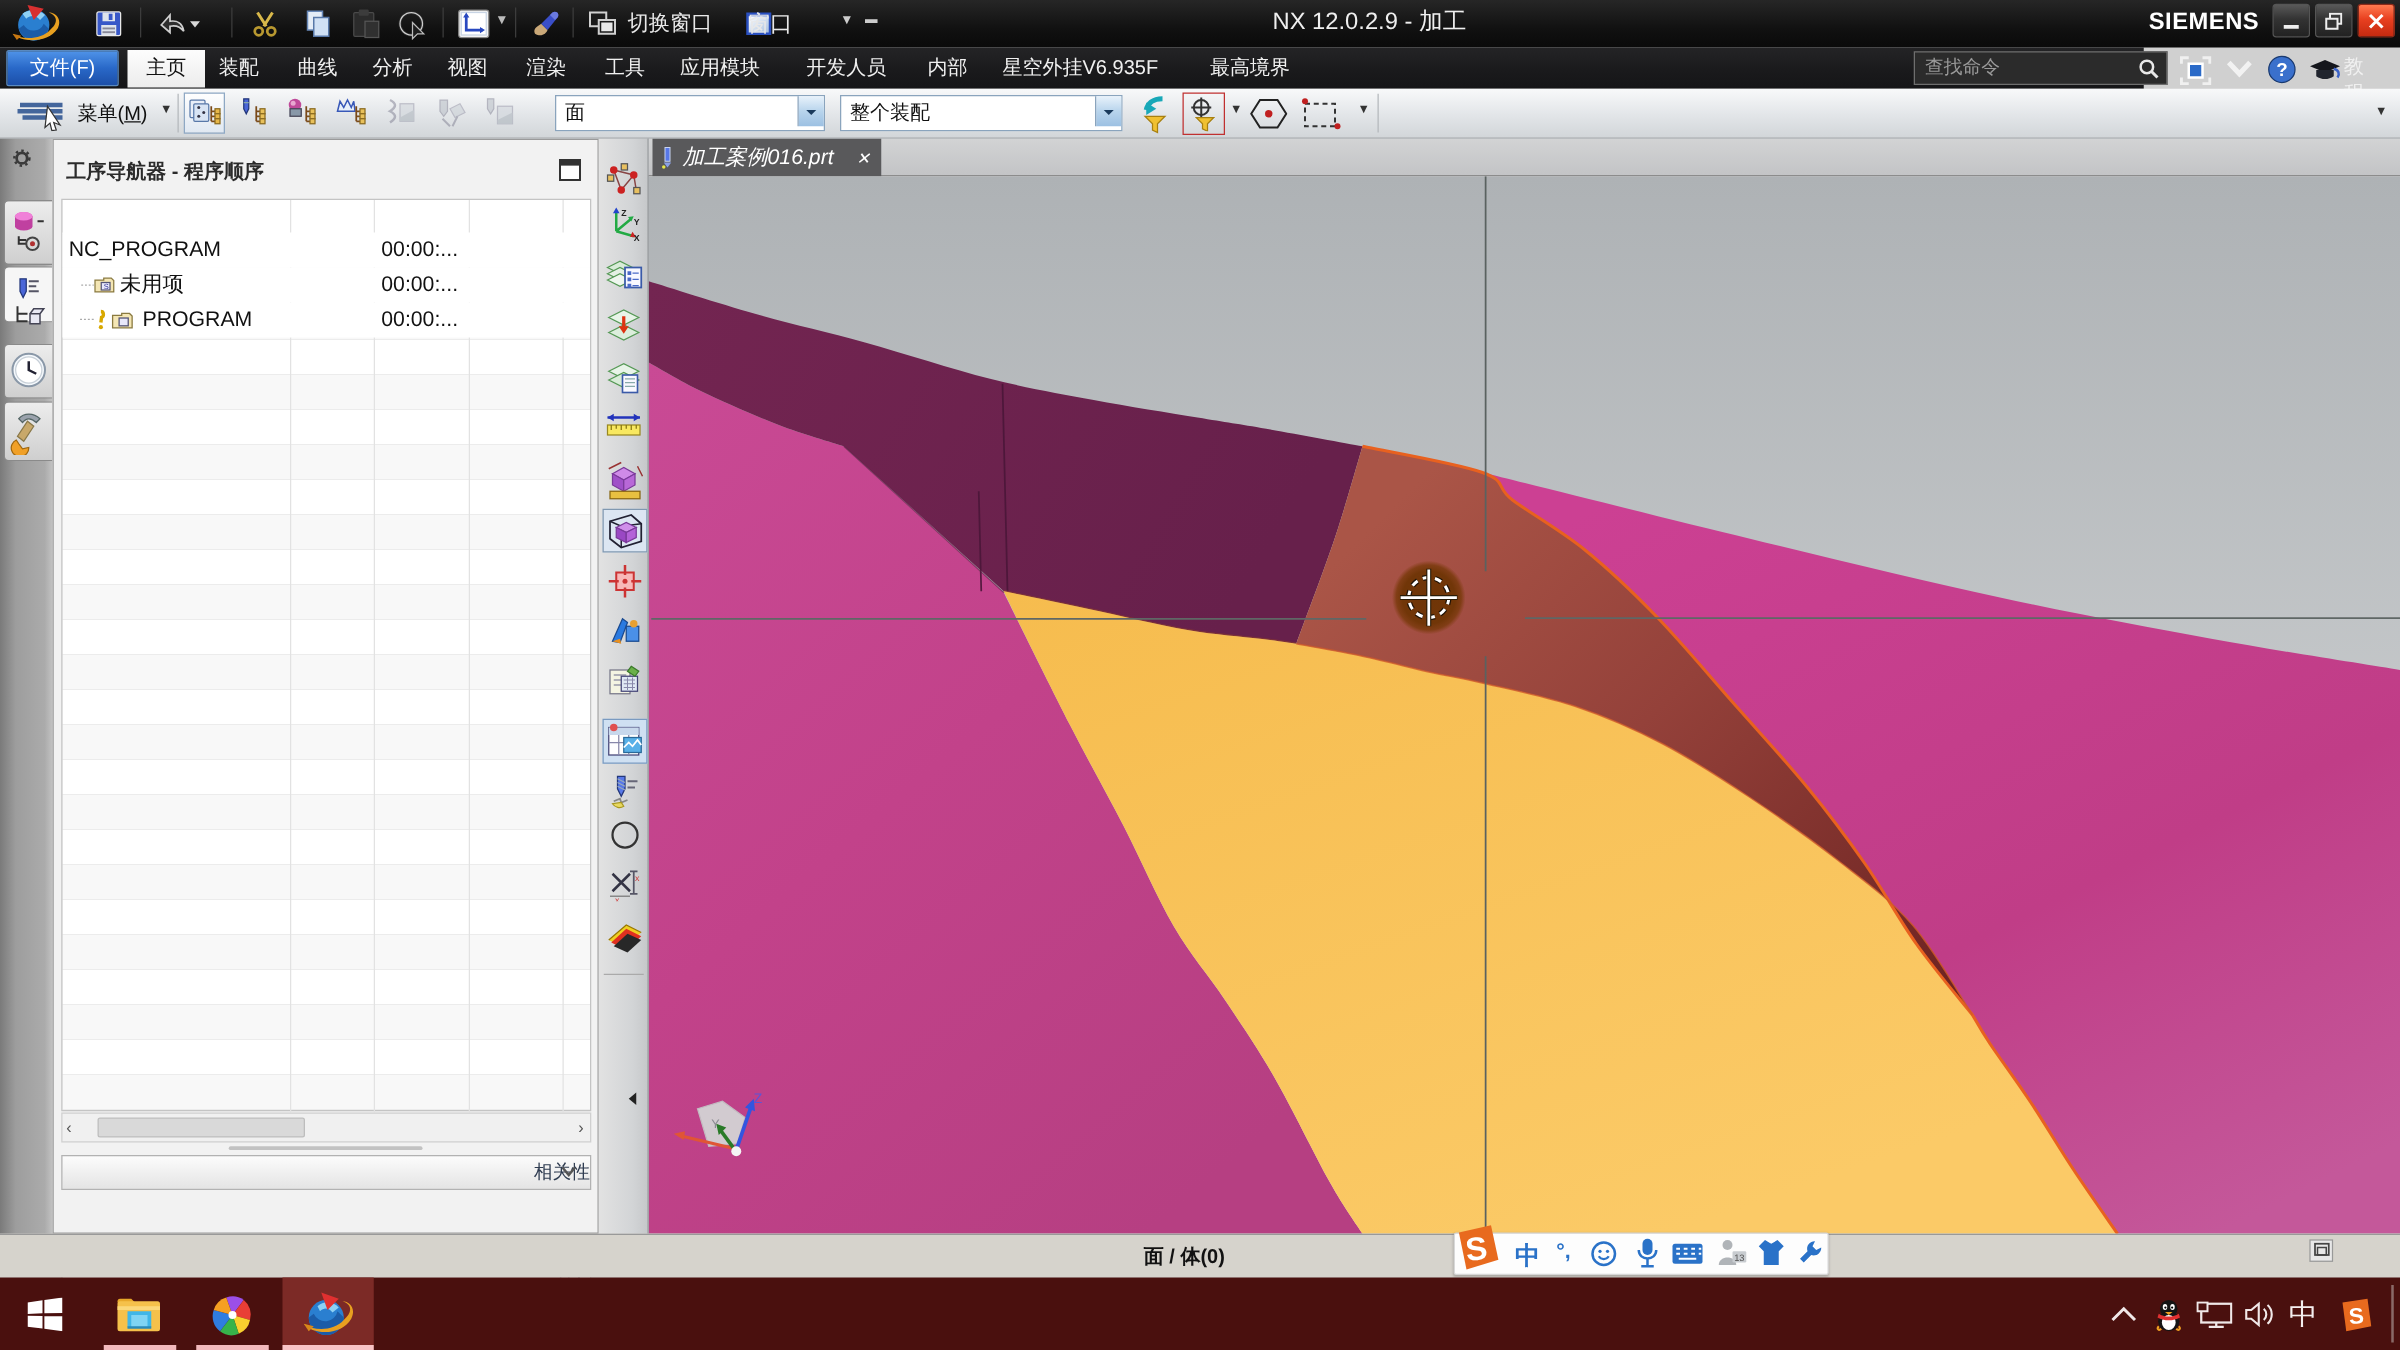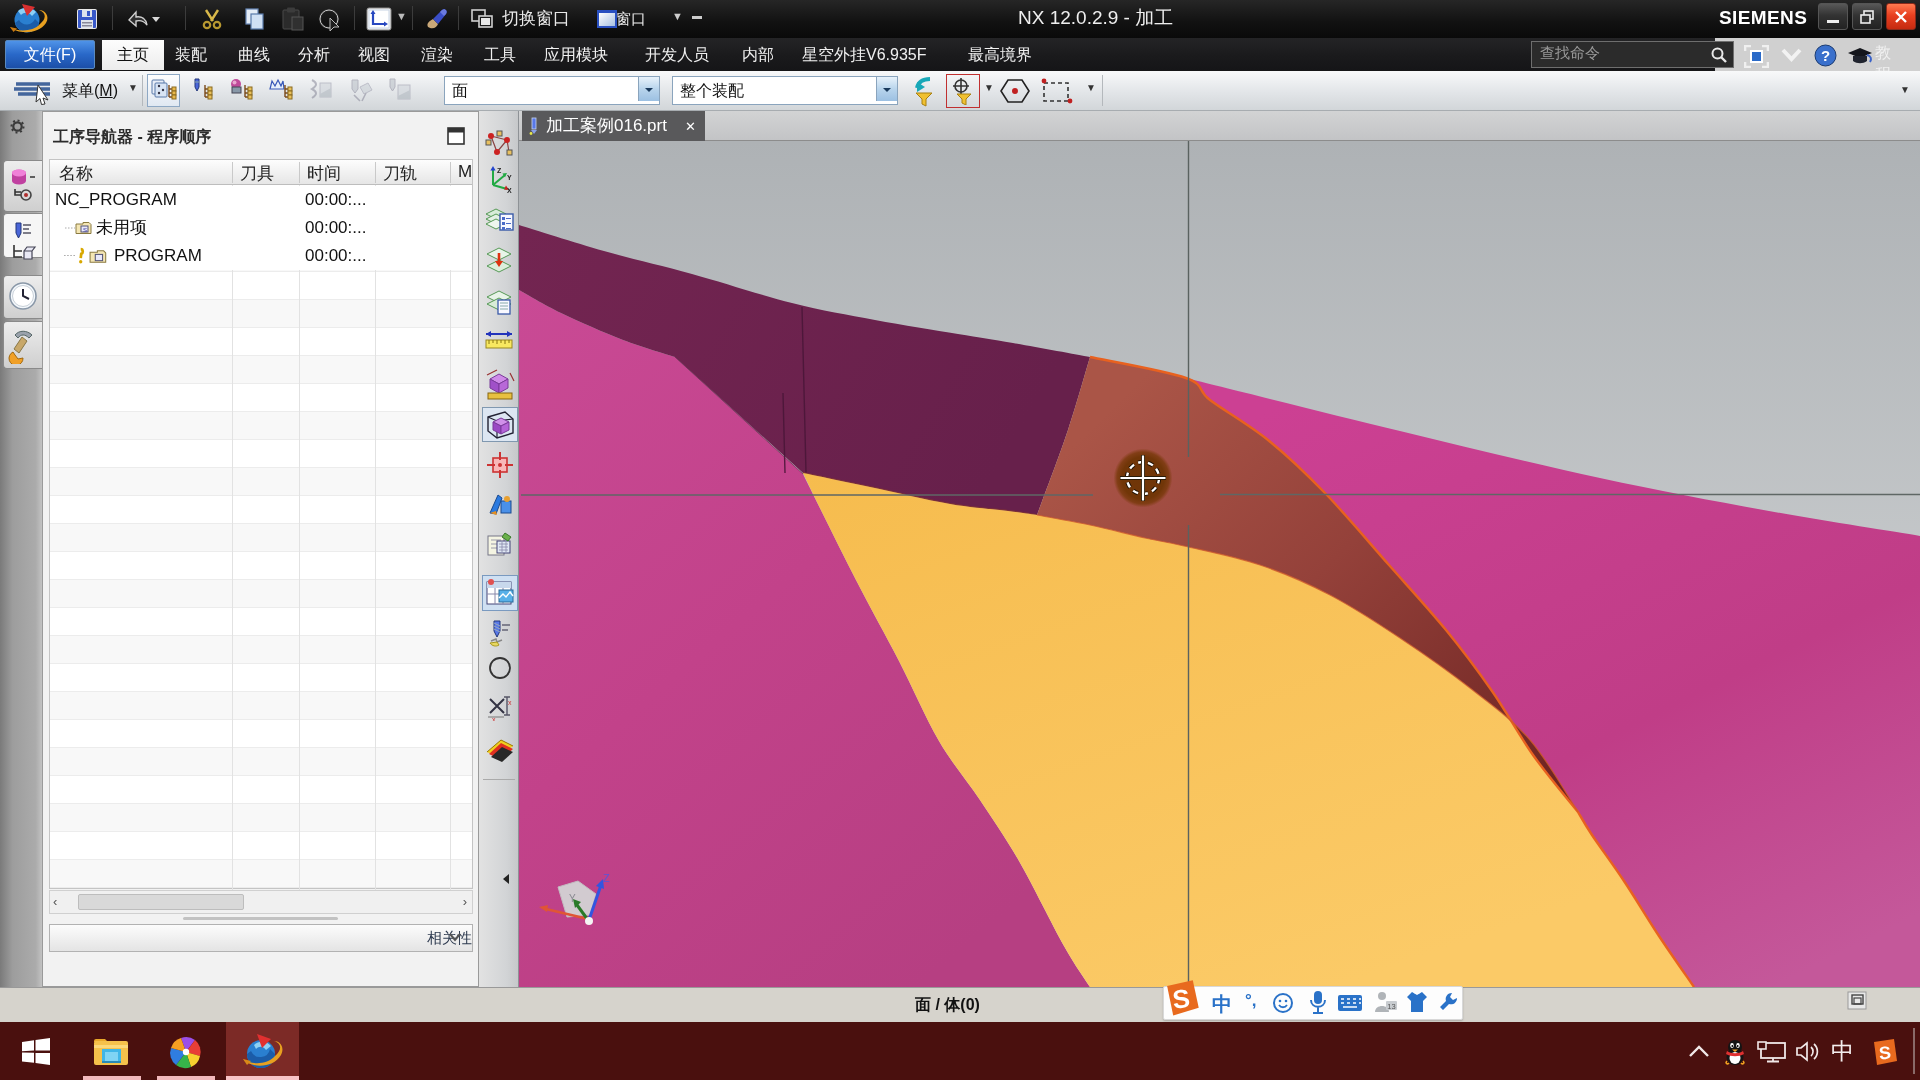--- a/index.html
+++ b/index.html
@@ -47,21 +47,21 @@
   .trow { position:absolute; left:0; width:422px; height:28px; font-size:17px; color:#111; line-height:28px; }
 
   
   #hscroll { position:absolute; left:6px; top:778px; width:424px; height:24px; background:#f0f0f0; border:1px solid #d0d0d0; }
   .secbar { position:absolute; left:6px; width:424px; height:28px; background:linear-gradient(#fcfcfc,#e4e4e4); border:1px solid #b2b2b2; font-size:15px; color:#2e3b50; line-height:26px; }
 
   
   #strip { left:479px; top:111px; width:40px; height:876px; background:linear-gradient(90deg,#e2e2e2,#d2d4d6 70%,#c6c8ca); border-right:1px solid #8e9296; }
 
   
-  #tabbar { left:519px; top:111px; width:1401px; height:30px; background:linear-gradient(#d2d3d4,#c3c4c6); border-bottom:1px solid #8c8c8c; }
+  #tabbar { left:519px; top:111px; width:1401px; height:30px; background:linear-gradient(#d2d3d4,#c3c4c6); border-bottom:1px solid #8c8c8c;font-style:italic; }
   #vtab { position:absolute; left:3px; top:0px; width:183px; height:30px; background:#59595b; color:#fff; font-size:17px; line-height:29px; }
 
   
   #viewport { left:519px; top:141px; width:1401px; height:846px; }
 
   
   #statusbar { left:0; top:987px; width:1920px; height:35px; background:#d6d3cc; border-top:1px solid #999; }
   #stext { position:absolute; left:915px; top:7px; font-size:16px; font-weight:bold; color:#111; }
 
   
@@ -148,21 +148,21 @@
     <div class="ttxt abs" style="left:502px;font-size:17px">切换窗口</div>
 
     <svg class="abs" style="left:596px;top:9px" width="22" height="20" viewBox="0 0 22 20">
       <rect x="1" y="1" width="20" height="18" fill="#2a50c0"></rect>
       <rect x="3" y="4" width="16" height="13" fill="url(#wgrad)"></rect>
       <linearGradient id="wgrad" x1="0" y1="0" x2="1" y2="1">
           <stop offset="0" stop-color="#ffffff"></stop>
           <stop offset="1" stop-color="#a8c0e0"></stop>
         </linearGradient>
     </svg>
-    <div class="ttxt abs" style="left:616px;font-size:15px">窗口</div>
+    <div class="ttxt abs" style="left:598px;font-size:18px">窗口</div>
     <div class="ttxt abs" style="left:672px;top:-3px;color:#ccc;font-size:11px">▼</div>
     <div class="ttxt abs" style="left:692px;top:-3px;color:#ccc;font-size:10px;line-height:38px;">▬<br></div>
     <div id="nxtitle">NX 12.0.2.9 - 加工</div>
     <div id="siemens">SIEMENS</div>
     <div class="winbtn wb1">
         <div style="width:12px;height:3px;background:#eee;margin:16px auto 0"></div>
       </div>
     <div class="winbtn wb2">
       <svg width="14" height="14" viewBox="0 0 14 14" style="margin:6px 0 0 7px">
         <rect x="4" y="1" width="9" height="8" fill="none" stroke="#eee" stroke-width="1.6"></rect>
@@ -362,31 +362,20 @@
     <div id="ptitle">工序导航器 - 程序顺序</div>
     <svg class="abs" style="left:404px;top:15px" width="18" height="18" viewBox="0 0 18 18">
       <rect x="1" y="1" width="16" height="16" fill="#fff" stroke="#333" stroke-width="1.6"></rect>
       <rect x="1" y="1" width="16" height="4.5" fill="#333"></rect>
     </svg>
     <div id="ptable">
       <div class="colsep" style="left:182px"></div>
       <div class="colsep" style="left:249px"></div>
       <div class="colsep" style="left:325px"></div>
       <div class="colsep" style="left:400px"></div>
-      <div id="phead">
-        <span class="abs" style="left:9px;top:2px">名称</span>
-        <span class="abs" style="left:190px;top:2px">刀具</span>
-        <span class="abs" style="left:257px;top:2px">时间</span>
-        <span class="abs" style="left:333px;top:2px">刀轨</span>
-        <span class="abs" style="left:408px;top:2px">M</span>
-        <span class="colseph" style="left:182px"></span>
-        <span class="colseph" style="left:249px"></span>
-        <span class="colseph" style="left:325px"></span>
-        <span class="colseph" style="left:400px"></span>
-      </div>
       <div class="trow" style="top:26px;background:#fff">
         <span class="abs" style="left:5px">NC_PROGRAM</span>
         <span class="abs" style="left:255px">00:00:...</span>
       </div>
       <div class="trow" style="top:54px;background:#fff">
         <svg class="abs" style="left:13px;top:6px" width="34" height="17" viewBox="0 0 32 17">
           <path d="M1 8 h10" stroke="#aaa" stroke-width="1" stroke-dasharray="1.5 1.5"></path>
           <path d="M12 4 h7 v-1.5 h6 l2 2 v9 h-15 Z" fill="#f4e6b4" stroke="#8a7a40"></path>
           <rect x="17" y="6" width="7" height="6" fill="#e8e8fa" stroke="#557"></rect>
           <text x="19" y="11.5" font-size="6" fill="#339">S</text>

